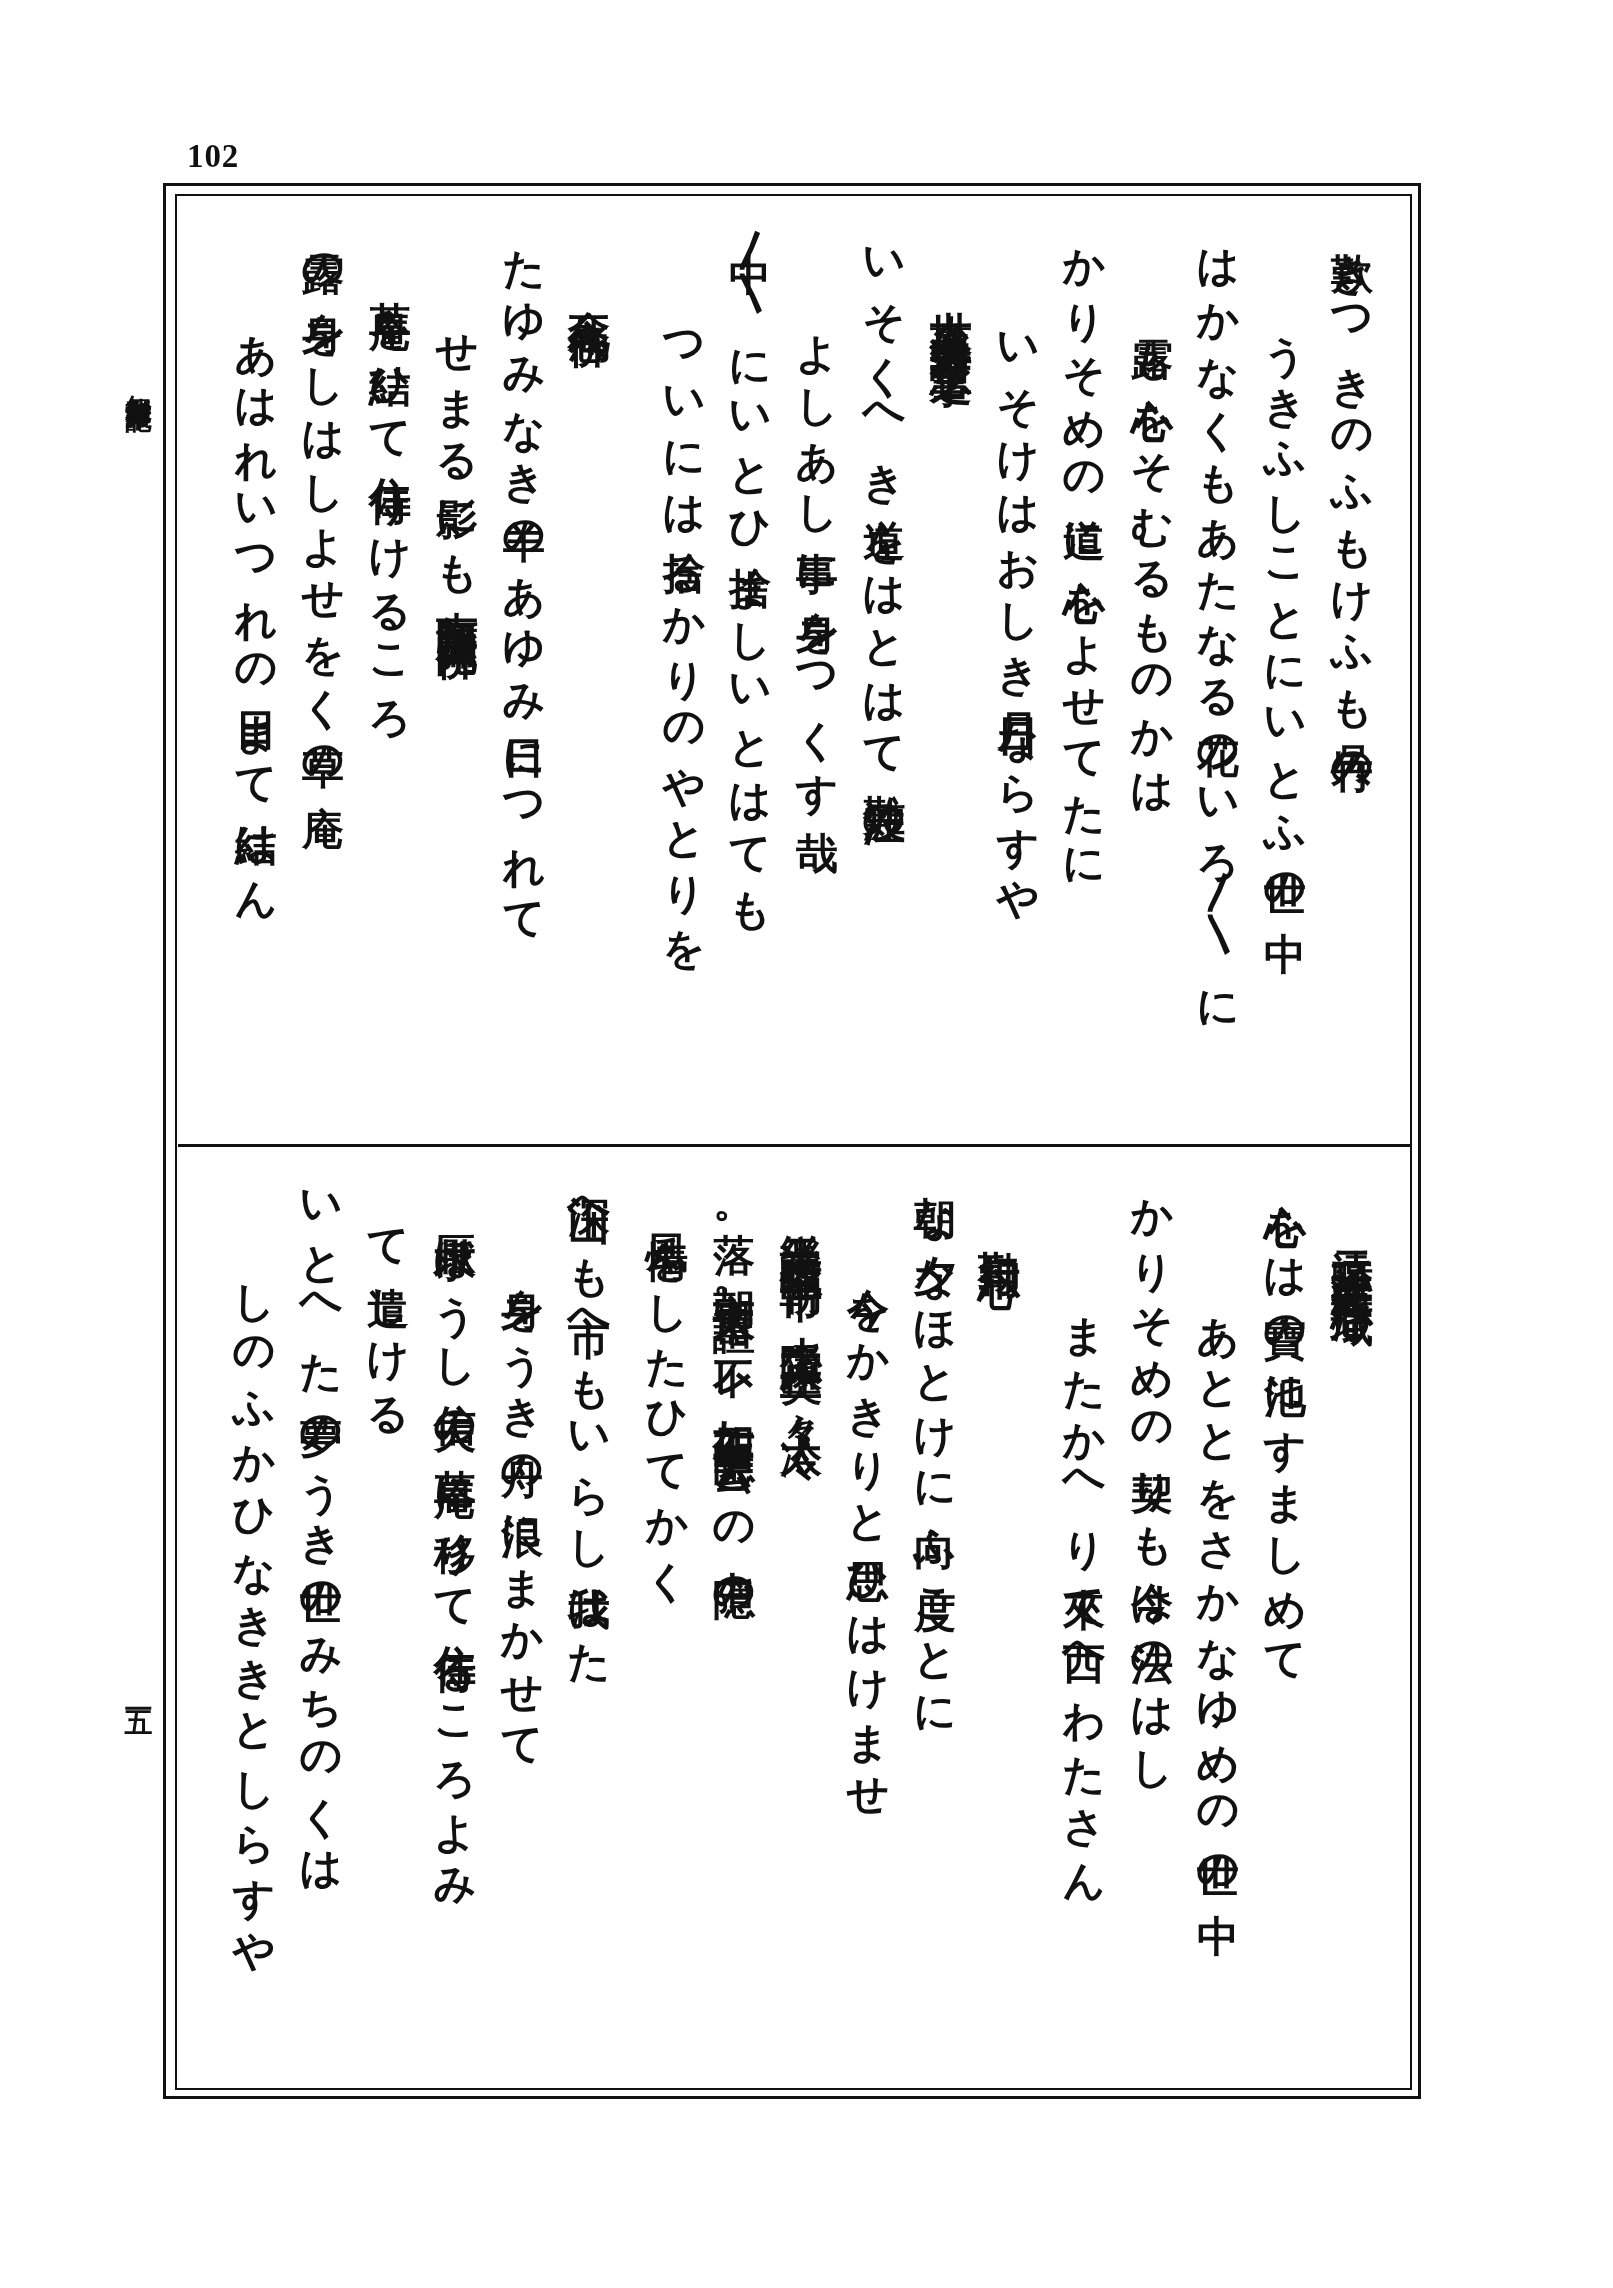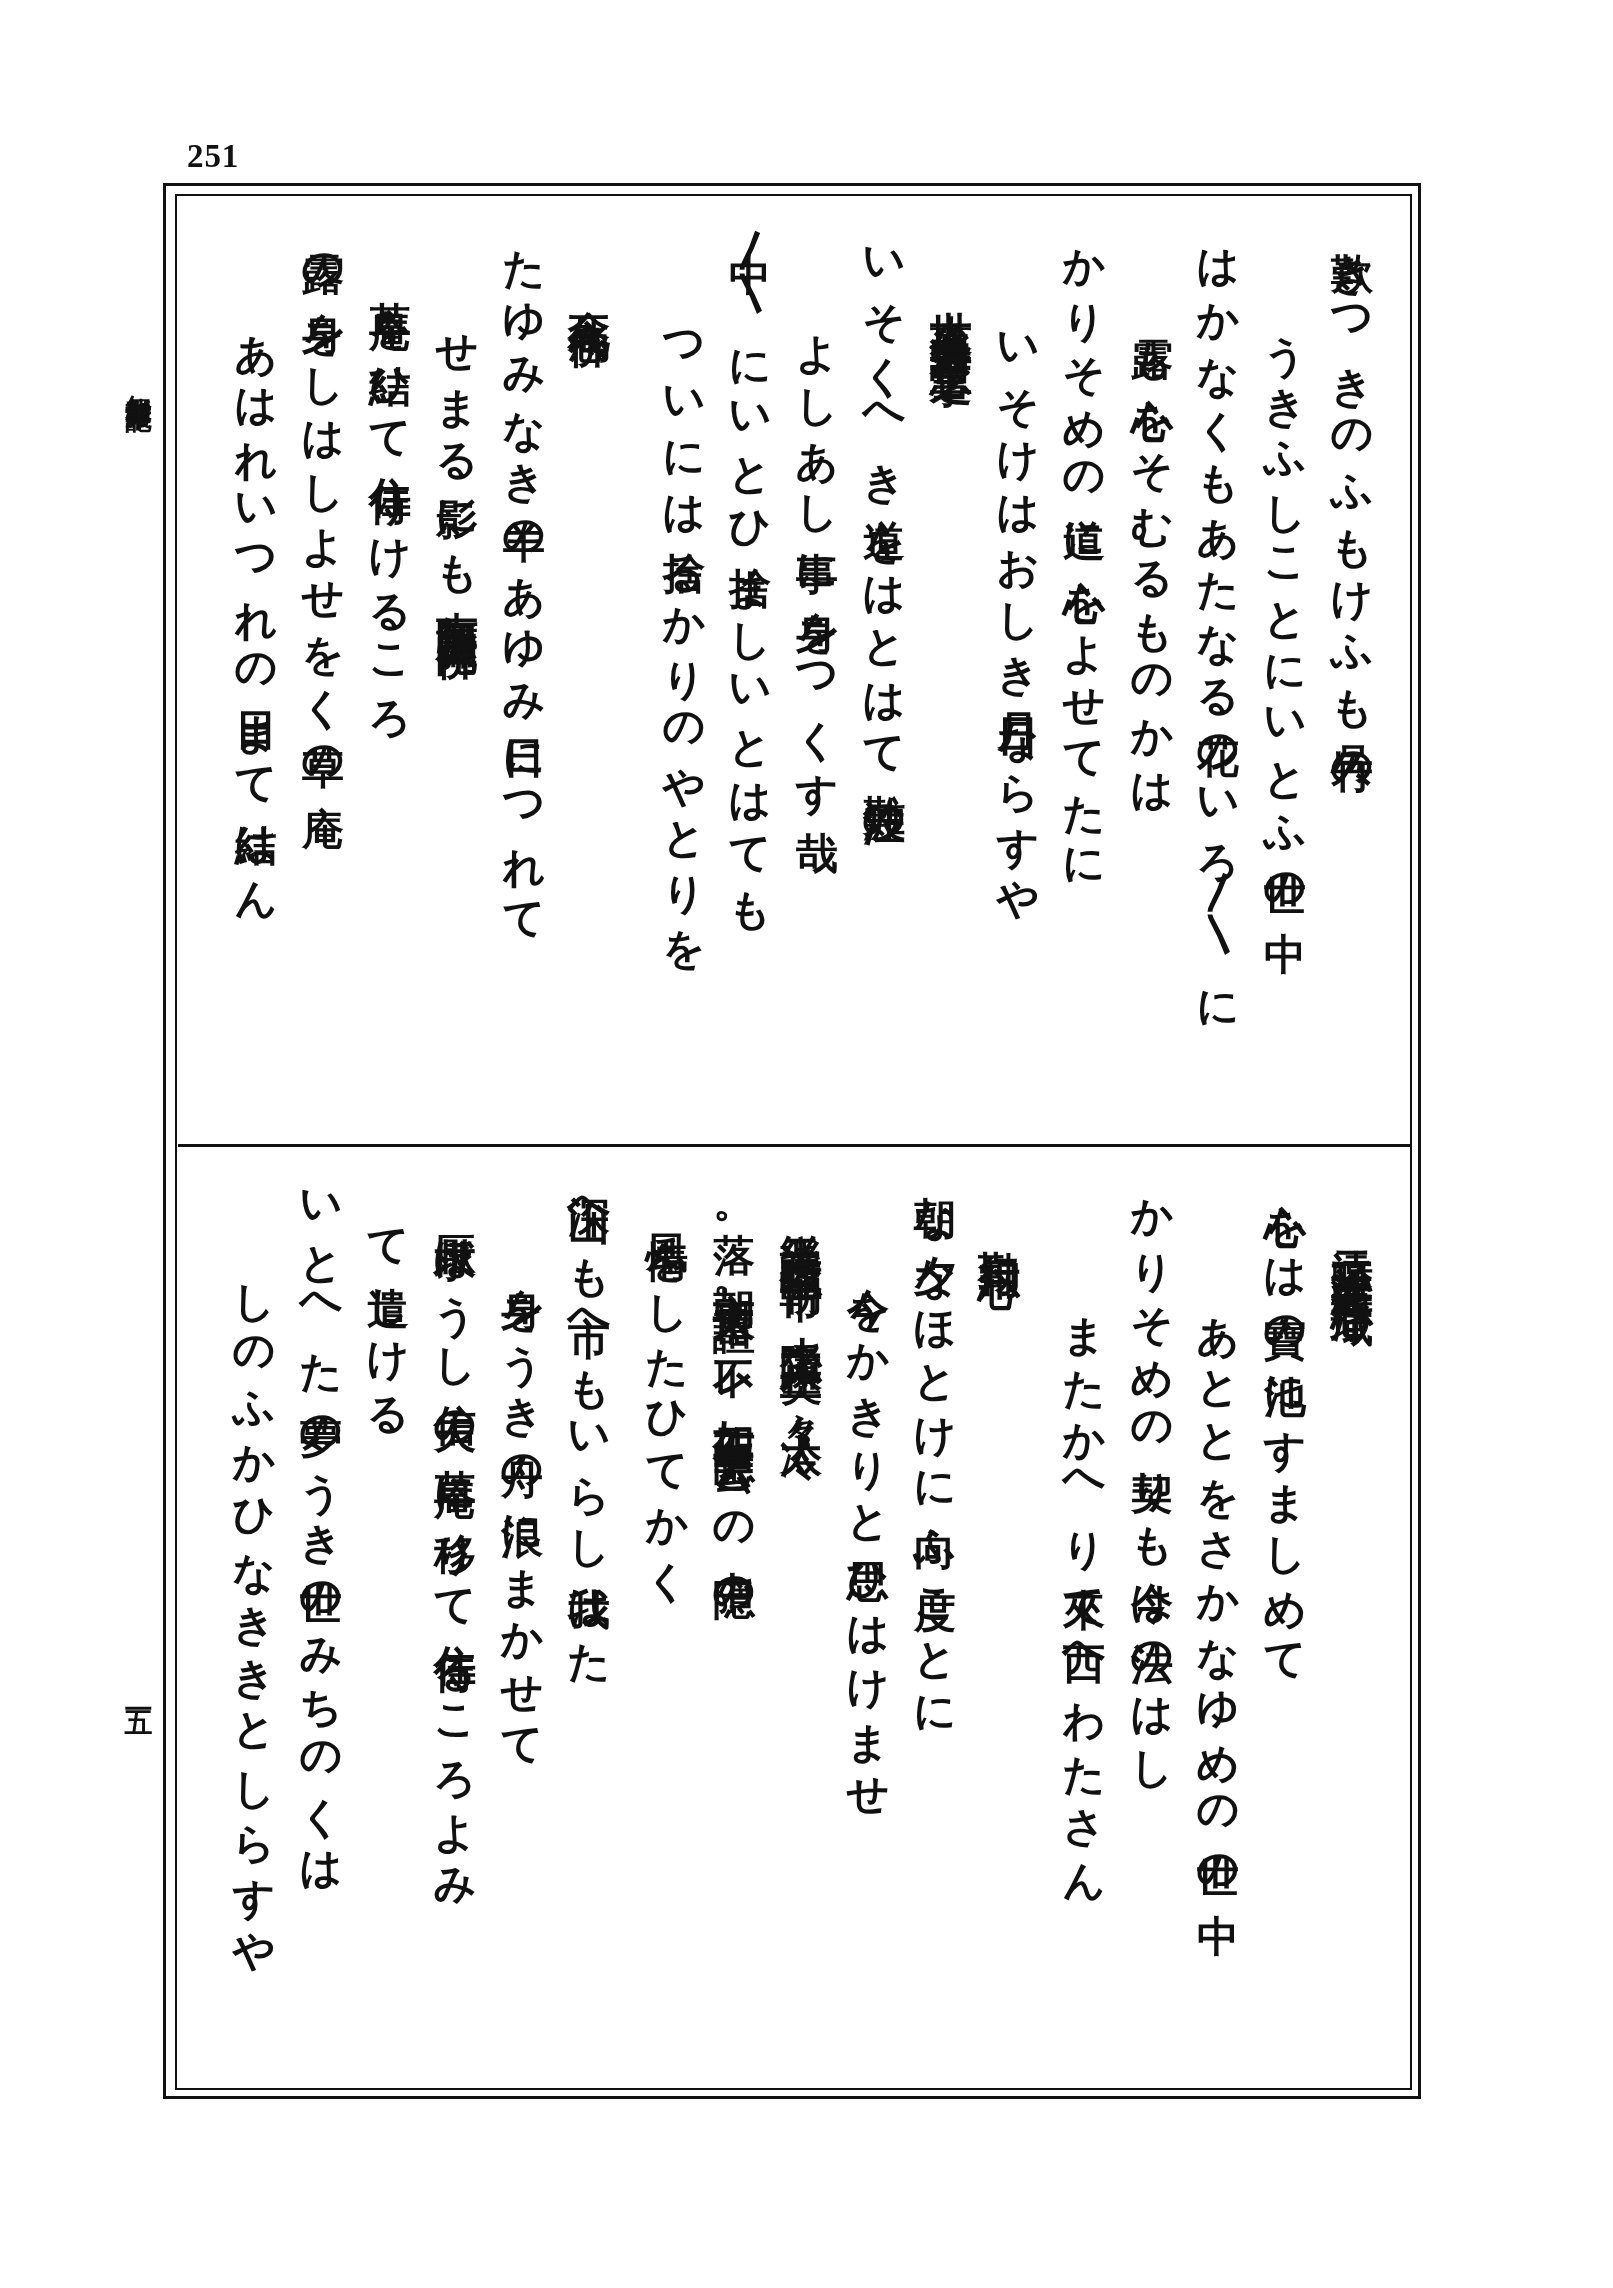--- a/index.html
+++ b/index.html
@@ -16,21 +16,21 @@
                    font-size:26px; font-weight:bold; letter-spacing:1.8px;
                    font-family:"DejaVu Sans","Liberation Sans",sans-serif; }
   .folio { position:absolute; left:120px; top:1689px; width:37px; writing-mode:vertical-rl;
            font-size:28px; font-weight:bold; letter-spacing:5.5px; }
   .col { position:absolute; writing-mode:vertical-rl; font-size:42px; line-height:1;
          letter-spacing:5.5px; white-space:nowrap; font-weight:bold; }
 </style>
 </head>
 <body>
 
-<div class="page-number">251</div>
+<div class="page-number">102</div>
 
 <div class="frame-outer"></div>
 <div class="frame-inner"></div>
 <div class="divider"></div>
 
 <div class="running-title">無能和尚行業記下</div>
 <div class="folio">五一</div>
 
 <section id="upper">
     <div class="col" style="left: 1331px; top: 220px;">歎きつゝきのふもけふも呉竹の</div>

